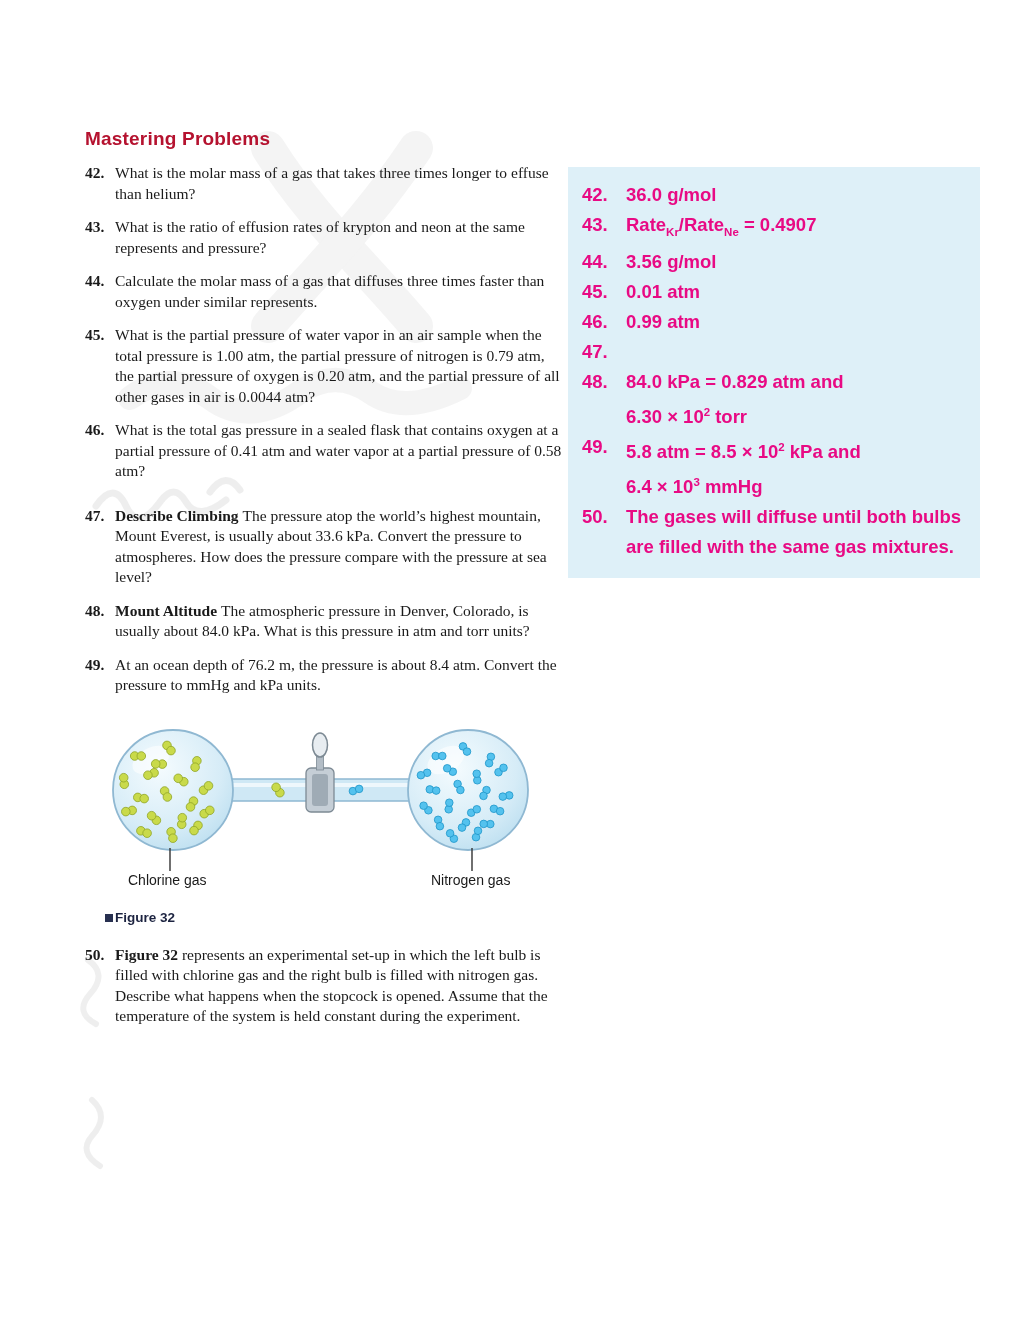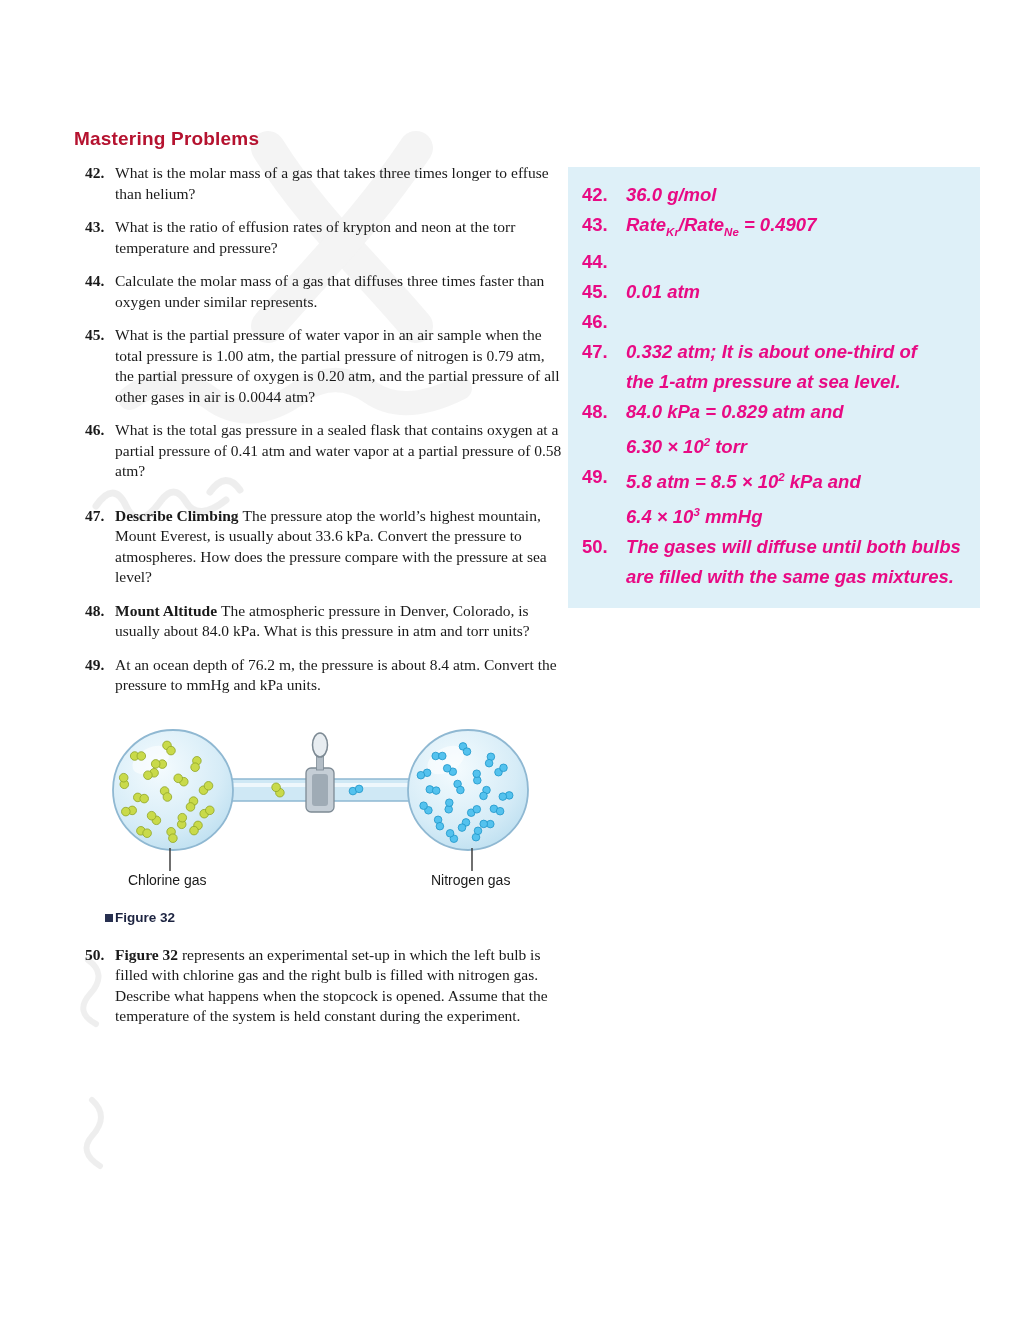--- a/index.html
+++ b/index.html
@@ -5,21 +5,21 @@
   * { margin:0; padding:0; box-sizing:border-box; }
   html,body { background:#ffffff; }
   body {
     width:1020px; height:1320px; position:relative; overflow:hidden;
     font-family:"Liberation Serif", serif; color:#1a1a1a;
   }
   .watermark-layer { position:absolute; inset:0; z-index:0; pointer-events:none; }
   .content { position:absolute; inset:0; z-index:1; }
 
   .heading {
-    position:absolute; left:74px; top:128px;
+    position:absolute; left:85px; top:128px;
     font-family:"Liberation Sans", sans-serif;
     font-size:19px; font-weight:bold; color:#b5122f; letter-spacing:0.2px;
   }
 
   .left-col { position:absolute; left:85px; top:163px; width:482px; }
 
   ol.problems { list-style:none; }
   .problem { display:flex; margin-bottom:13px; font-size:15.5px; line-height:20.5px; }
   ol.problems#problems-top .problem:nth-child(6) { margin-top:24px; }
   .pnum { font-weight:bold; width:30px; flex:none; }
@@ -29,21 +29,21 @@
   .answer-box {
     position:absolute; left:568px; top:167px; width:412px;
     background:#def0f8; padding:13px 12px 16px 14px;
   }
   ul.answers {
     list-style:none; font-family:"Liberation Sans", sans-serif;
     color:#e80a84; font-size:18.5px; line-height:30px;
   }
   .answer { display:flex; }
   .anum { font-weight:bold; width:44px; flex:none; }
-  .atext { flex:1; font-weight:bold;font-style:italic; }
+  .atext { flex:1; font-weight:bold; }
   .atext sub, .atext sup { font-size:0.62em; }
 
   .figure-wrap { margin:28px 0 0 8px; }
   .fig-caption {
     font-family:"Liberation Sans", sans-serif; font-weight:bold;
     font-size:13.5px; color:#1c2340; margin:14px 0 20px 12px;
   }
   .fig-square {
     display:inline-block; width:8px; height:8px; background:#283050;
     margin-right:2px;
@@ -74,21 +74,21 @@
   <div class="heading">Mastering Problems</div>
 
   <div class="left-col">
     <ol class="problems" id="problems-top">
         <li class="problem">
           <span class="pnum">42.</span>
           <span class="ptext">What is the molar mass of a gas that takes three times longer to effuse than helium?</span>
         </li>
         <li class="problem">
           <span class="pnum">43.</span>
-          <span class="ptext">What is the ratio of effusion rates of krypton and neon at the torr temperature and pressure?</span>
+          <span class="ptext">What is the ratio of effusion rates of krypton and neon at the same represents and pressure?</span>
         </li>
         <li class="problem">
           <span class="pnum">44.</span>
           <span class="ptext">Calculate the molar mass of a gas that diffuses three times faster than oxygen under similar represents.</span>
         </li>
         <li class="problem">
           <span class="pnum">45.</span>
           <span class="ptext">What is the partial pressure of water vapor in an air sample when the total pressure is 1.00 atm, the partial pressure of nitrogen is 0.79 atm, the partial pressure of oxygen is 0.20 atm, and the partial pressure of all other gases in air is 0.0044 atm?</span>
         </li>
         <li class="problem">
@@ -245,31 +245,32 @@
         <li class="answer">
           <span class="anum">42.</span>
           <span class="atext"><span>36.0 g/mol</span></span>
         </li>
         <li class="answer">
           <span class="anum">43.</span>
           <span class="atext"><span>Rate</span><sub>Kr</sub><span>/Rate</span><sub>Ne</sub><span> = 0.4907</span></span>
         </li>
         <li class="answer">
           <span class="anum">44.</span>
+          <span class="atext"><span>3.56 g/mol</span></span>
         </li>
         <li class="answer">
           <span class="anum">45.</span>
           <span class="atext"><span>0.01 atm</span></span>
         </li>
         <li class="answer">
           <span class="anum">46.</span>
+          <span class="atext"><span>0.99 atm</span></span>
         </li>
         <li class="answer">
           <span class="anum">47.</span>
-          <span class="atext"><span>0.332 atm; It is about one-third of</span><br><span>the 1-atm pressure at sea level.</span></span>
         </li>
         <li class="answer">
           <span class="anum">48.</span>
           <span class="atext"><span>84.0 kPa = 0.829 atm and</span><br><span>6.30 × 10</span><sup>2</sup><span> torr</span></span>
         </li>
         <li class="answer">
           <span class="anum">49.</span>
           <span class="atext"><span>5.8 atm = 8.5 × 10</span><sup>2</sup><span> kPa and</span><br><span>6.4 × 10</span><sup>3</sup><span> mmHg</span></span>
         </li>
         <li class="answer">

